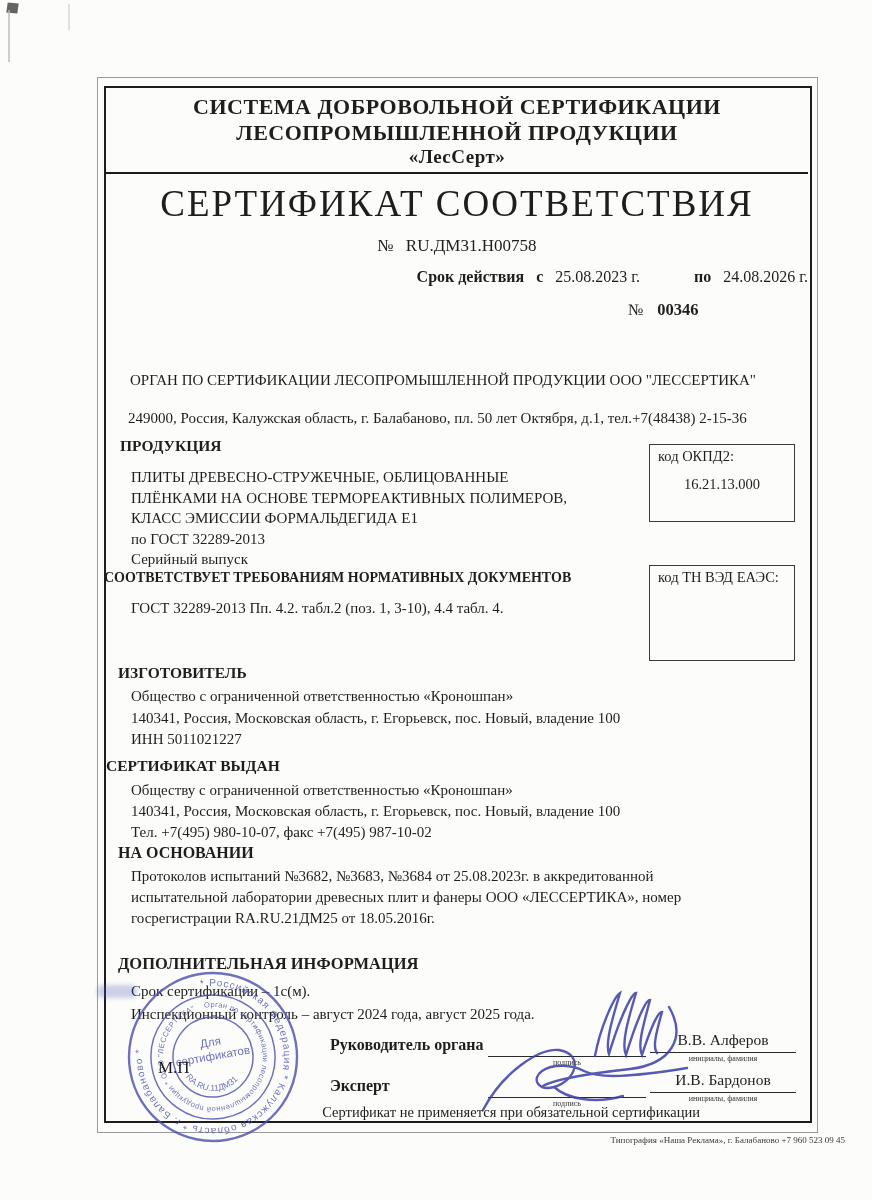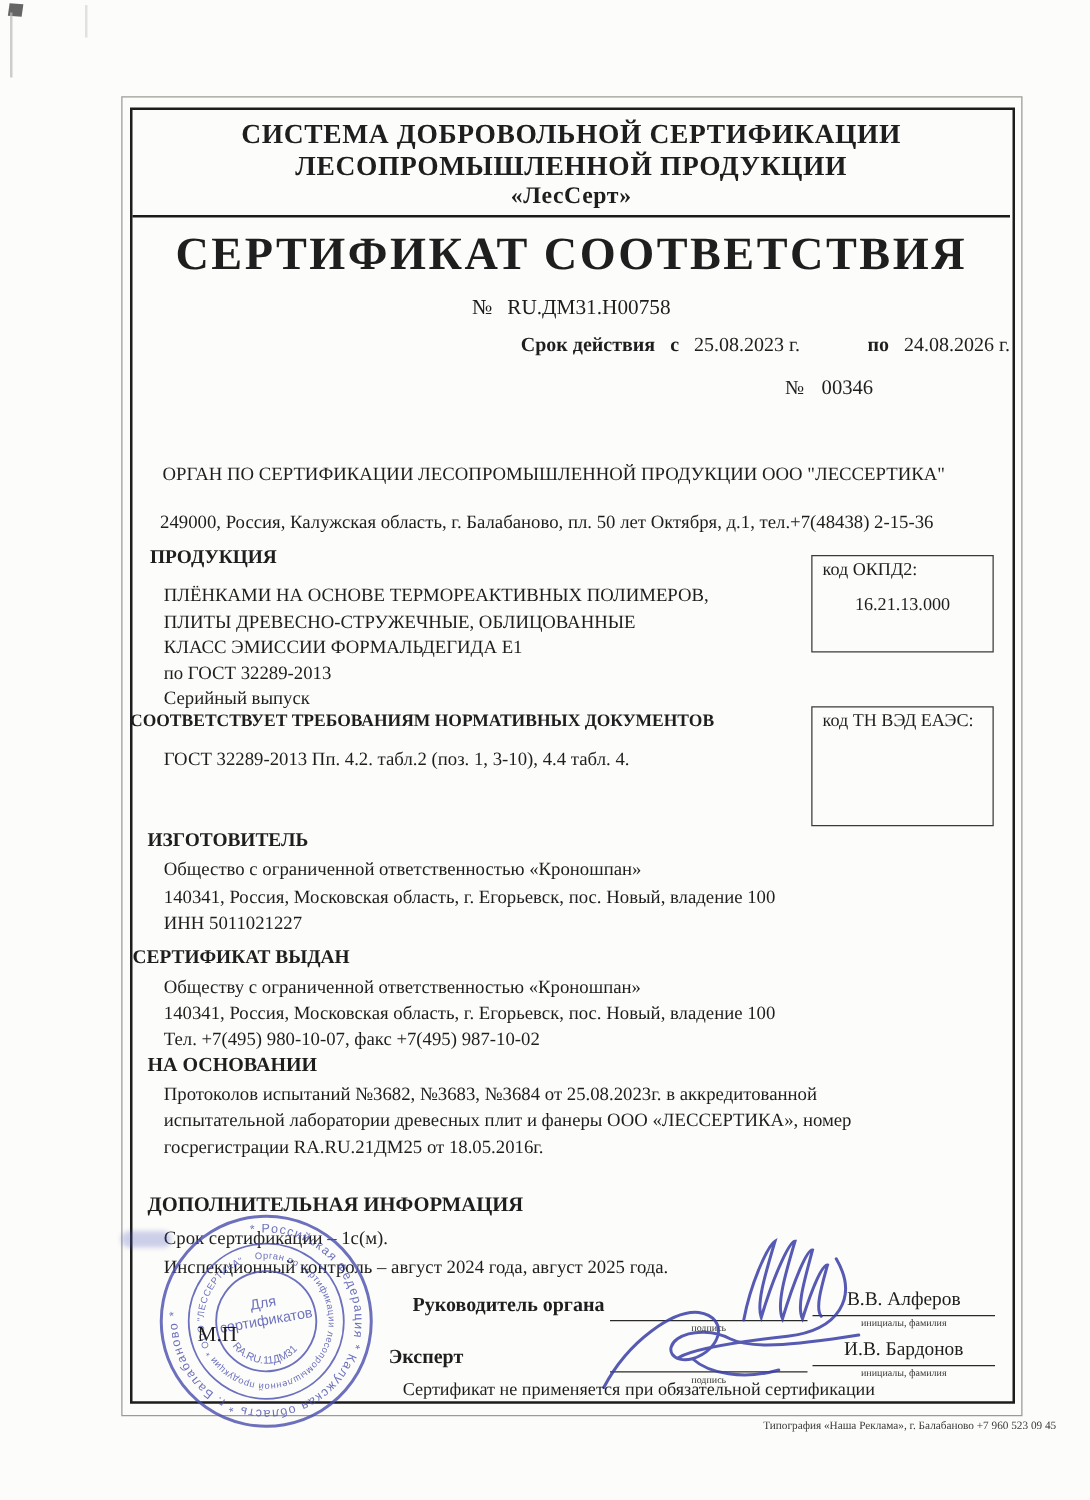--- a/index.html
+++ b/index.html
@@ -15,28 +15,28 @@
   .artifact-line2{left:68px;top:4px;width:2px;height:26px;background:#d9d9d7;opacity:.8;}
   
   .outer-border{left:97px;top:77px;width:719px;height:1054px;border:1px solid #9a9a98;}
   .inner-border{left:104px;top:86px;width:704px;height:1033px;border:2px solid #1d1d1d;}
   
   .hdr{left:106px;width:702px;text-align:center;font-weight:bold;letter-spacing:.5px;}
   .hdr1{top:94px;font-size:22px;}
   .hdr2{top:120px;font-size:22px;}
   .hdr3{top:146px;font-size:19px;}
   .hdr-divider{left:106px;top:172px;width:702px;border-top:2px solid #1b1b1b;}
-  .title{left:106px;top:182px;width:702px;text-align:center;font-size:37px;font-weight:bold;letter-spacing:2px;}
+  .title{left:106px;top:182px;width:702px;text-align:center;font-size:37px;font-weight:normal;letter-spacing:2px;}
   .cert-no-row{left:106px;top:236px;width:702px;text-align:center;font-size:17px;}
   .cert-no-row .num{margin-left:12px;}
   .validity-row{left:106px;top:268px;width:702px;display:flex;justify-content:flex-end;gap:12px;font-size:16px;}
   .validity-row .lbl{font-weight:bold;}
   .validity-row .gap{width:30px;}
   .blank-no{left:628px;top:300px;font-size:16px;}
-  .blank-no .num{font-weight:normal;font-size:16.5px;margin-left:14px;}
+  .blank-no .num{font-weight:bold;font-size:16.5px;margin-left:14px;}
   
   .sec-label{font-weight:bold;font-size:15.5px;white-space:nowrap;}
   .body-line{font-size:15px;white-space:nowrap;}
   .org-row{left:120px;top:340px;}
   .org-row .code{font-weight:normal;margin-left:14px;}
   .org-name{left:130px;top:372px;}
   .org-address{left:128px;top:410px;}
   .product-label{left:120px;top:437px;}
   .product-lines{left:131px;top:467px;line-height:20.6px;}
   .code-box{border:1.5px solid #3a3a3a;background:transparent;}
@@ -50,21 +50,21 @@
   .manuf-lines{left:131px;top:686px;line-height:21.5px;}
   .issued-label{left:106px;top:757px;}
   .issued-lines{left:131px;top:780px;line-height:21px;}
   .basis-label{left:118px;top:844px;font-size:16px;}
   .basis-lines{left:131px;top:866px;line-height:21px;}
   .add-label{left:118px;top:954px;font-size:16.5px;}
   .add-lines{left:131px;top:980px;line-height:23px;}
   
   .sig-label{font-weight:bold;font-size:16px;white-space:nowrap;}
   .head-label{left:330px;top:1036px;}
-  .expert-label{left:311px;top:1077px;}
+  .expert-label{left:330px;top:1077px;}
   .sig-line{border-bottom:1.2px solid #2a2a2a;}
   .head-sig-line{left:488px;top:1056px;width:158px;}
   .expert-sig-line{left:488px;top:1097px;width:158px;}
   .sig-caption{font-size:8px;text-align:center;color:#333;}
   .head-sig-cap{left:488px;top:1058px;width:158px;}
   .expert-sig-cap{left:488px;top:1099px;width:158px;}
   .sig-name{font-size:15.5px;text-align:center;width:142px;}
   .head-name{left:652px;top:1031px;}
   .head-name-line{left:650px;top:1052px;width:146px;}
   .head-name-cap{left:650px;top:1054px;width:146px;}
@@ -113,22 +113,22 @@
 
   <div class="abs blank-no">
     <span>№</span><span class="num">00346</span>
   </div>
 
   <div class="abs body-line org-name">ОРГАН ПО СЕРТИФИКАЦИИ ЛЕСОПРОМЫШЛЕННОЙ ПРОДУКЦИИ ООО "ЛЕССЕРТИКА"</div>
   <div class="abs body-line org-address">249000, Россия, Калужская область, г. Балабаново, пл. 50 лет Октября, д.1, тел.+7(48438) 2-15-36</div>
 
   <div class="abs sec-label product-label">ПРОДУКЦИЯ</div>
   <div class="abs product-lines">
+    <div class="body-line">ПЛИТЫ ДРЕВЕСНО-СТРУЖЕЧНЫЕ, ОБЛИЦОВАННЫЕ</div>
     <div class="body-line">ПЛЁНКАМИ  НА ОСНОВЕ ТЕРМОРЕАКТИВНЫХ ПОЛИМЕРОВ,</div>
-    <div class="body-line">ПЛИТЫ ДРЕВЕСНО-СТРУЖЕЧНЫЕ, ОБЛИЦОВАННЫЕ</div>
     <div class="body-line">КЛАСС ЭМИССИИ ФОРМАЛЬДЕГИДА Е1</div>
     <div class="body-line">по ГОСТ 32289-2013</div>
     <div class="body-line">Серийный выпуск</div>
   </div>
 
   <div class="abs code-box okpd-box">
     <div class="box-label">код ОКПД2:</div>
     <div class="box-value">16.21.13.000</div>
   </div>
 

